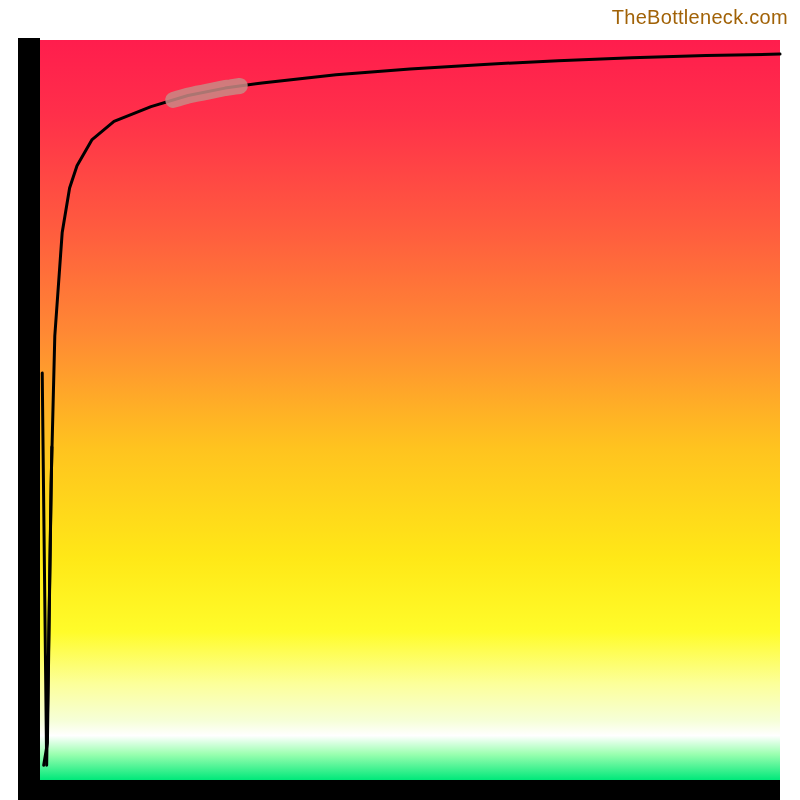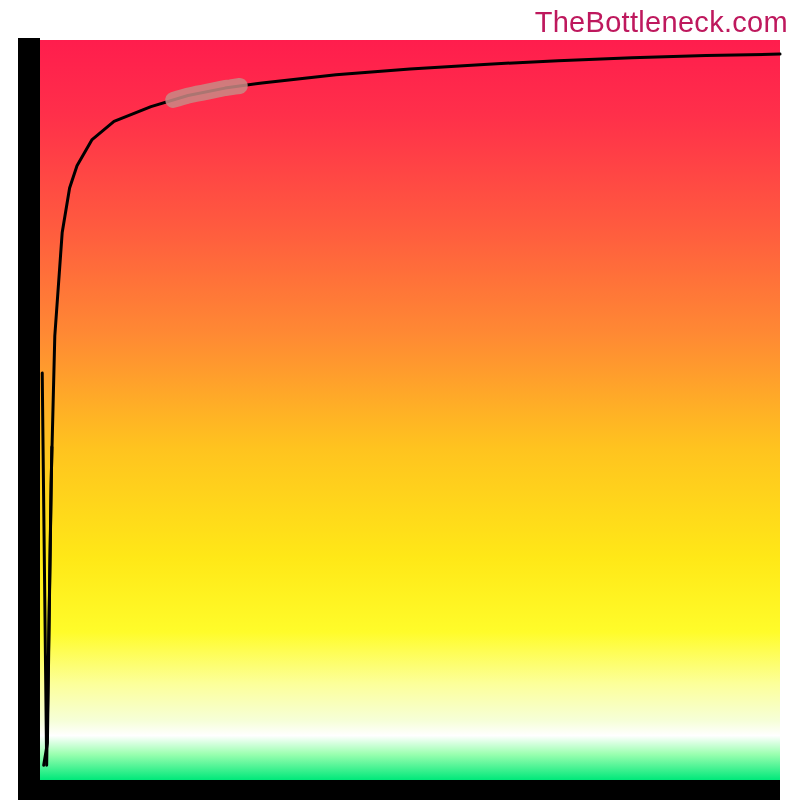--- a/index.html
+++ b/index.html
@@ -13,22 +13,22 @@
   }
   .stage {
     position: relative;
     width: 800px;
     height: 800px;
   }
   .watermark {
     position: absolute;
     top: 6px;
     right: 12px;
-    font-size: 29px;
-    color: #be185d;
+    font-size: 20px;
+    color: #a16207;
     font-weight: 400;
     letter-spacing: 0.3px;
     z-index: 10;
   }
   svg.chart {
     position: absolute;
     inset: 0;
     width: 800px;
     height: 800px;
   }

